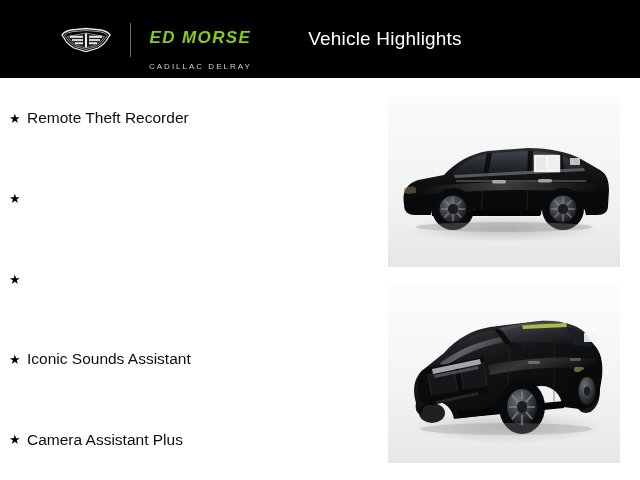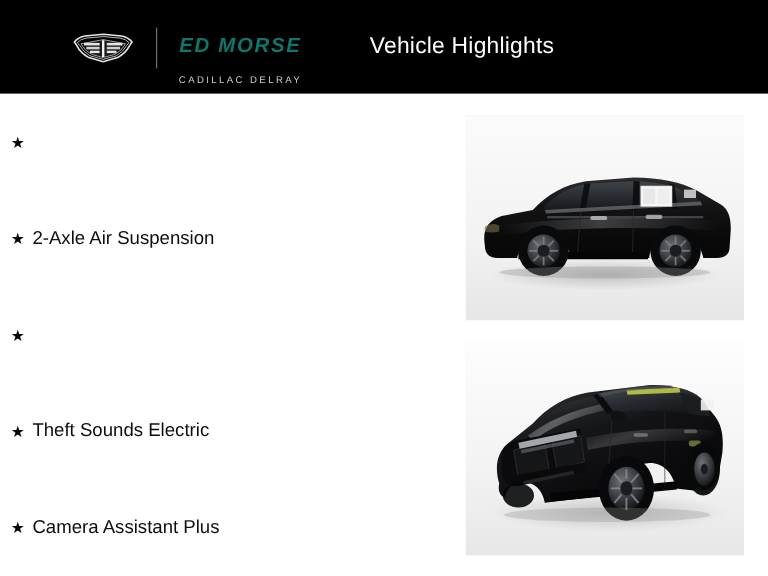--- a/index.html
+++ b/index.html
@@ -56,21 +56,21 @@
   }
 
   .brand-text {
     display: flex;
     flex-direction: column;
     align-items: center;
     justify-content: center;
   }
 
   .brand-name {
-    color: #0f766e;
+    color: #84cc16;
     font-family: "Liberation Sans", sans-serif;
     font-weight: bold;
     font-style: italic;
     font-size: 17px;
     letter-spacing: 1.4px;
     line-height: 18px;
     white-space: nowrap;
     margin-top: 20px;
   }
 
@@ -208,34 +208,34 @@
     <div class="header-title">
       <span>Vehicle Highlights</span>
     </div>
 
   </div>
 
   <ul class="features">
 
     <li class="feature-item">
       <span class="feature-star">★</span>
-    </li>
-
-    <li class="feature-item">
-      <span class="feature-star">★</span>
-      <span class="feature-label">2-Axle Air Suspension</span>
+      <span class="feature-label">Remote Theft Recorder</span>
     </li>
 
     <li class="feature-item">
       <span class="feature-star">★</span>
     </li>
 
     <li class="feature-item">
       <span class="feature-star">★</span>
-      <span class="feature-label">Theft Sounds Electric</span>
+    </li>
+
+    <li class="feature-item">
+      <span class="feature-star">★</span>
+      <span class="feature-label">Iconic Sounds Assistant</span>
     </li>
 
     <li class="feature-item">
       <span class="feature-star">★</span>
       <span class="feature-label">Camera Assistant Plus</span>
     </li>
 
   </ul>
 
   <div class="photo" id="photo-side">

